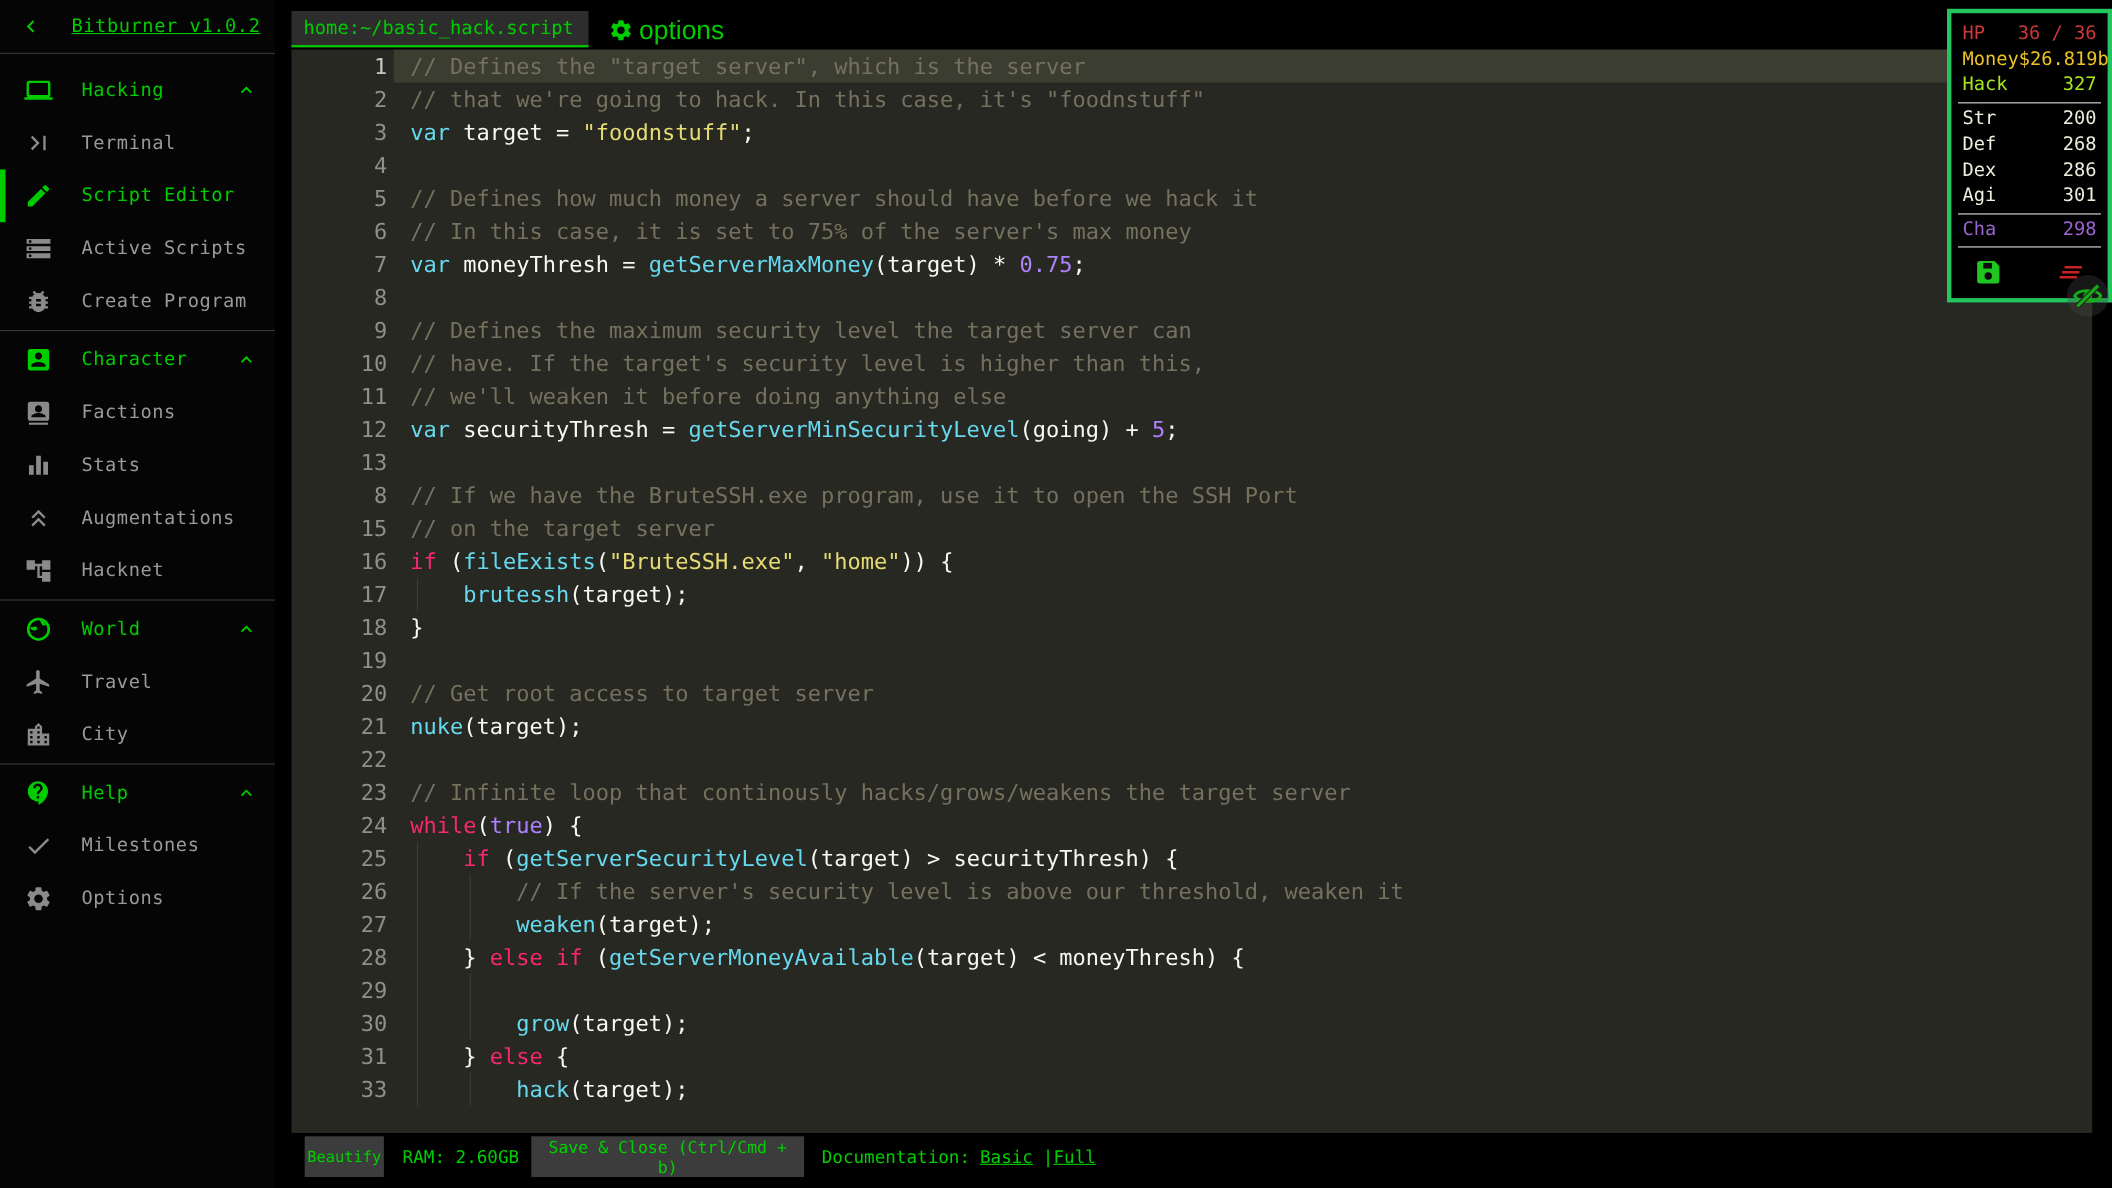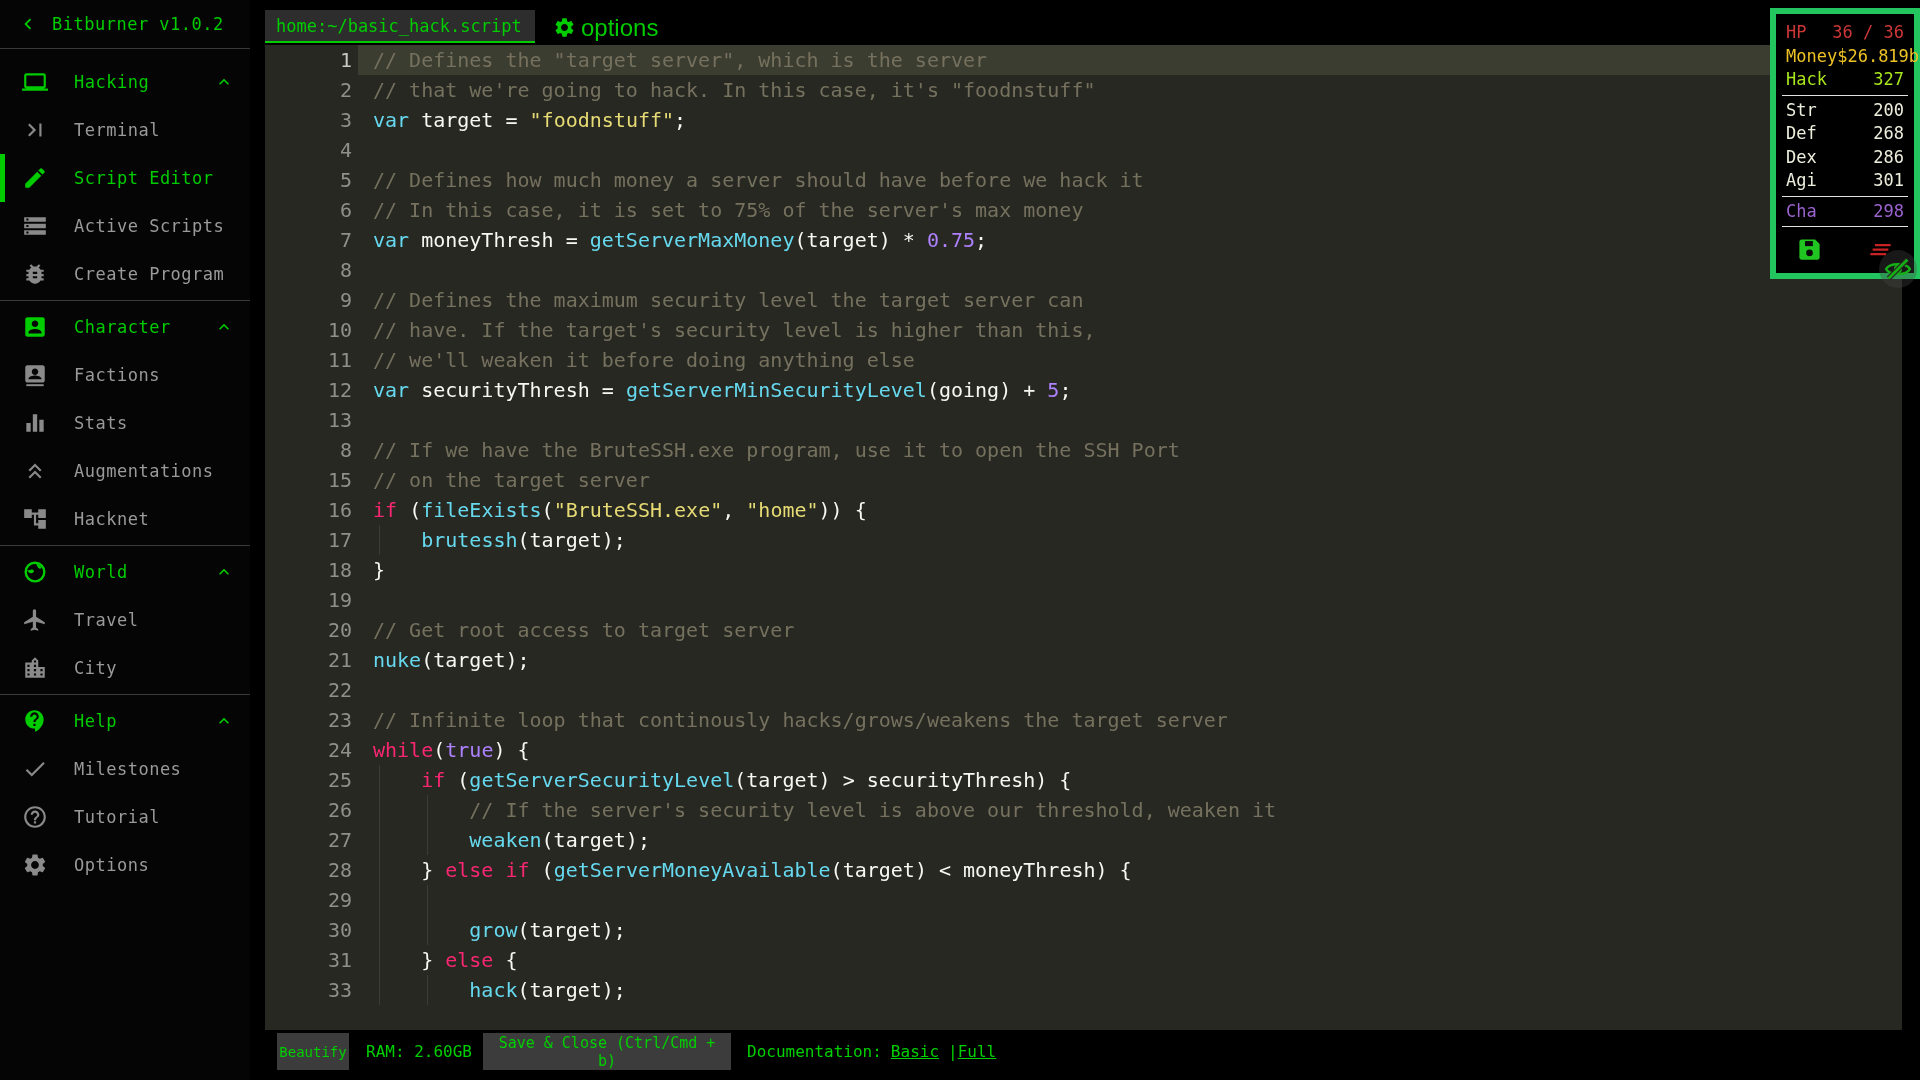--- a/index.html
+++ b/index.html
@@ -3,21 +3,21 @@
 <meta charset="utf-8">
 <style>
   html,body{margin:0;padding:0;background:#000;}
   body{width:1920px;height:1080px;position:relative;overflow:hidden;
        font-family:"DejaVu Sans Mono","Liberation Mono",monospace;-webkit-font-smoothing:antialiased;}
 
   
   #sidebar{position:absolute;left:0;top:0;width:250px;height:1080px;background:#050505;}
   .sb-header{height:48px;display:flex;align-items:center;border-bottom:1px solid #3a3a3a;}
   .back-btn{width:40px;height:40px;margin-left:8px;display:flex;align-items:center;justify-content:center;color:#00cc00;cursor:pointer;}
-  .sb-title{color:#00cc00;font-size:17px;margin-left:4px;letter-spacing:.5px;}
+  .sb-title{color:#00cc00;font-size:17px;margin-left:17px;letter-spacing:.5px;text-decoration:underline;}
   .sb-nav{padding-top:9px;}
   .sb-item{height:48px;display:flex;align-items:center;position:relative;cursor:pointer;}
   .sb-item .ic{width:26px;height:26px;margin-left:22px;flex:none;display:flex;align-items:center;justify-content:center;color:#8a8a8a;}
   .sb-item .lb{margin-left:26px;font-size:17px;color:#9a9a9a;letter-spacing:.5px;}
   .sb-item.header .ic,.sb-item.header .lb{color:#00cc00;}
   .sb-item.active .lb{color:#00cc00;}
   .sb-item.active .ic{color:#00cc00;}
   .sb-item.active::before{content:"";position:absolute;left:0;top:0;bottom:0;width:5px;background:#00cc00;}
   .sb-item .chev{position:absolute;right:16px;width:20px;height:20px;color:#00cc00;}
   .sb-divider{border-top:1px solid #3a3a3a;margin:2px 0;}
@@ -39,21 +39,21 @@
   .line-text{flex:1;margin-left:6px;padding-left:15px;color:#f8f8f2;}
   .code-line.current .line-text{background-color:#3c3d31;}
   .code-line.current .line-num{color:#c8c8c2;}
   .code-line.g1 .line-text{background-image:linear-gradient(#3b3c32,#3b3c32);background-repeat:no-repeat;background-size:1px 30px;background-position:21px 0;}
   .code-line.g2 .line-text{background-image:linear-gradient(#3b3c32,#3b3c32),linear-gradient(#3b3c32,#3b3c32);background-repeat:no-repeat;background-size:1px 30px,1px 30px;background-position:21px 0,69px 0;}
   .tk-c{color:#75715e;} .tk-p{color:#f8f8f2;} .tk-k{color:#f92672;}
   .tk-t{color:#66d9ef;} .tk-s{color:#e6db74;} .tk-n{color:#ae81ff;}
 
   
   #hud{position:absolute;top:8px;right:0;width:150px;box-sizing:border-box;background:#000;
-       border:6px solid #22c55e;padding:7px 0 10px;z-index:5;}
+       border:4px solid #22c55e;padding:7px 0 10px;z-index:5;}
   .hud-row{display:flex;justify-content:space-between;padding:0 10px;font-size:17px;line-height:23.5px;}
   .hud-div{border-top:1px solid #e2e2e2;margin:3px 6px;}
   .hud-icons{display:flex;align-items:center;justify-content:space-between;padding:6px 20px 0 20px;}
   .hud-iconbtn{width:27px;height:27px;cursor:pointer;}
   .hud-iconbtn svg{display:block;width:100%;height:100%;}
 
   
   #eye-btn{position:absolute;right:3px;top:250px;width:38px;height:38px;border-radius:50%;
            background:rgba(70,70,70,.35);display:flex;align-items:center;justify-content:center;cursor:pointer;z-index:6;}
   #eye-btn svg{width:30px;height:30px;display:block;color:#15b015;}
@@ -225,28 +225,20 @@
           </svg>
         </span>
       </div>
       <div class="sb-item">
         <span class="ic">
           <svg viewBox="0 0 24 24" xmlns="http://www.w3.org/2000/svg">
             <path fill="currentColor" d="M9 16.17 4.83 12l-1.42 1.41L9 19 21 7l-1.41-1.41z"></path>
           </svg>
         </span>
         <span class="lb">Milestones</span>
-      </div>
-      <div class="sb-item">
-        <span class="ic">
-          <svg viewBox="0 0 24 24" xmlns="http://www.w3.org/2000/svg">
-            <path fill="currentColor" d="M11 18h2v-2h-2v2zm1-16C6.48 2 2 6.48 2 12s4.48 10 10 10 10-4.48 10-10S17.52 2 12 2zm0 18c-4.41 0-8-3.59-8-8s3.59-8 8-8 8 3.59 8 8-3.59 8-8 8zm0-14c-2.21 0-4 1.79-4 4h2c0-1.1.9-2 2-2s2 .9 2 2c0 2-3 1.75-3 5h2c0-2.25 3-2.5 3-5 0-2.21-1.79-4-4-4z"></path>
-          </svg>
-        </span>
-        <span class="lb">Tutorial</span>
       </div>
       <div class="sb-item">
         <span class="ic">
           <svg viewBox="0 0 24 24" xmlns="http://www.w3.org/2000/svg">
             <path fill="currentColor" d="M19.14 12.94c.04-.3.06-.61.06-.94s-.02-.64-.07-.94l2.03-1.58a.49.49 0 0 0 .12-.61l-1.92-3.32a.488.488 0 0 0-.59-.22l-2.39.96c-.5-.38-1.03-.7-1.62-.94l-.36-2.54a.484.484 0 0 0-.48-.41h-3.84c-.24 0-.43.17-.47.41l-.36 2.54c-.59.24-1.13.57-1.62.94l-2.39-.96c-.22-.08-.47 0-.59.22L2.74 8.87c-.12.21-.08.47.12.61l2.03 1.58c-.05.3-.09.63-.09.94s.02.64.07.94l-2.03 1.58a.49.49 0 0 0-.12.61l1.92 3.32c.12.22.37.29.59.22l2.39-.96c.5.38 1.03.7 1.62.94l.36 2.54c.05.24.24.41.48.41h3.84c.24 0 .44-.17.47-.41l.36-2.54c.59-.24 1.13-.56 1.62-.94l2.39.96c.22.08.47 0 .59-.22l1.92-3.32c.12-.22.07-.47-.12-.61l-2.01-1.58zM12 15.6c-1.98 0-3.6-1.62-3.6-3.6s1.62-3.6 3.6-3.6 3.6 1.62 3.6 3.6-1.62 3.6-3.6 3.6z"></path>
           </svg>
         </span>
         <span class="lb">Options</span>
       </div>
     </div>

